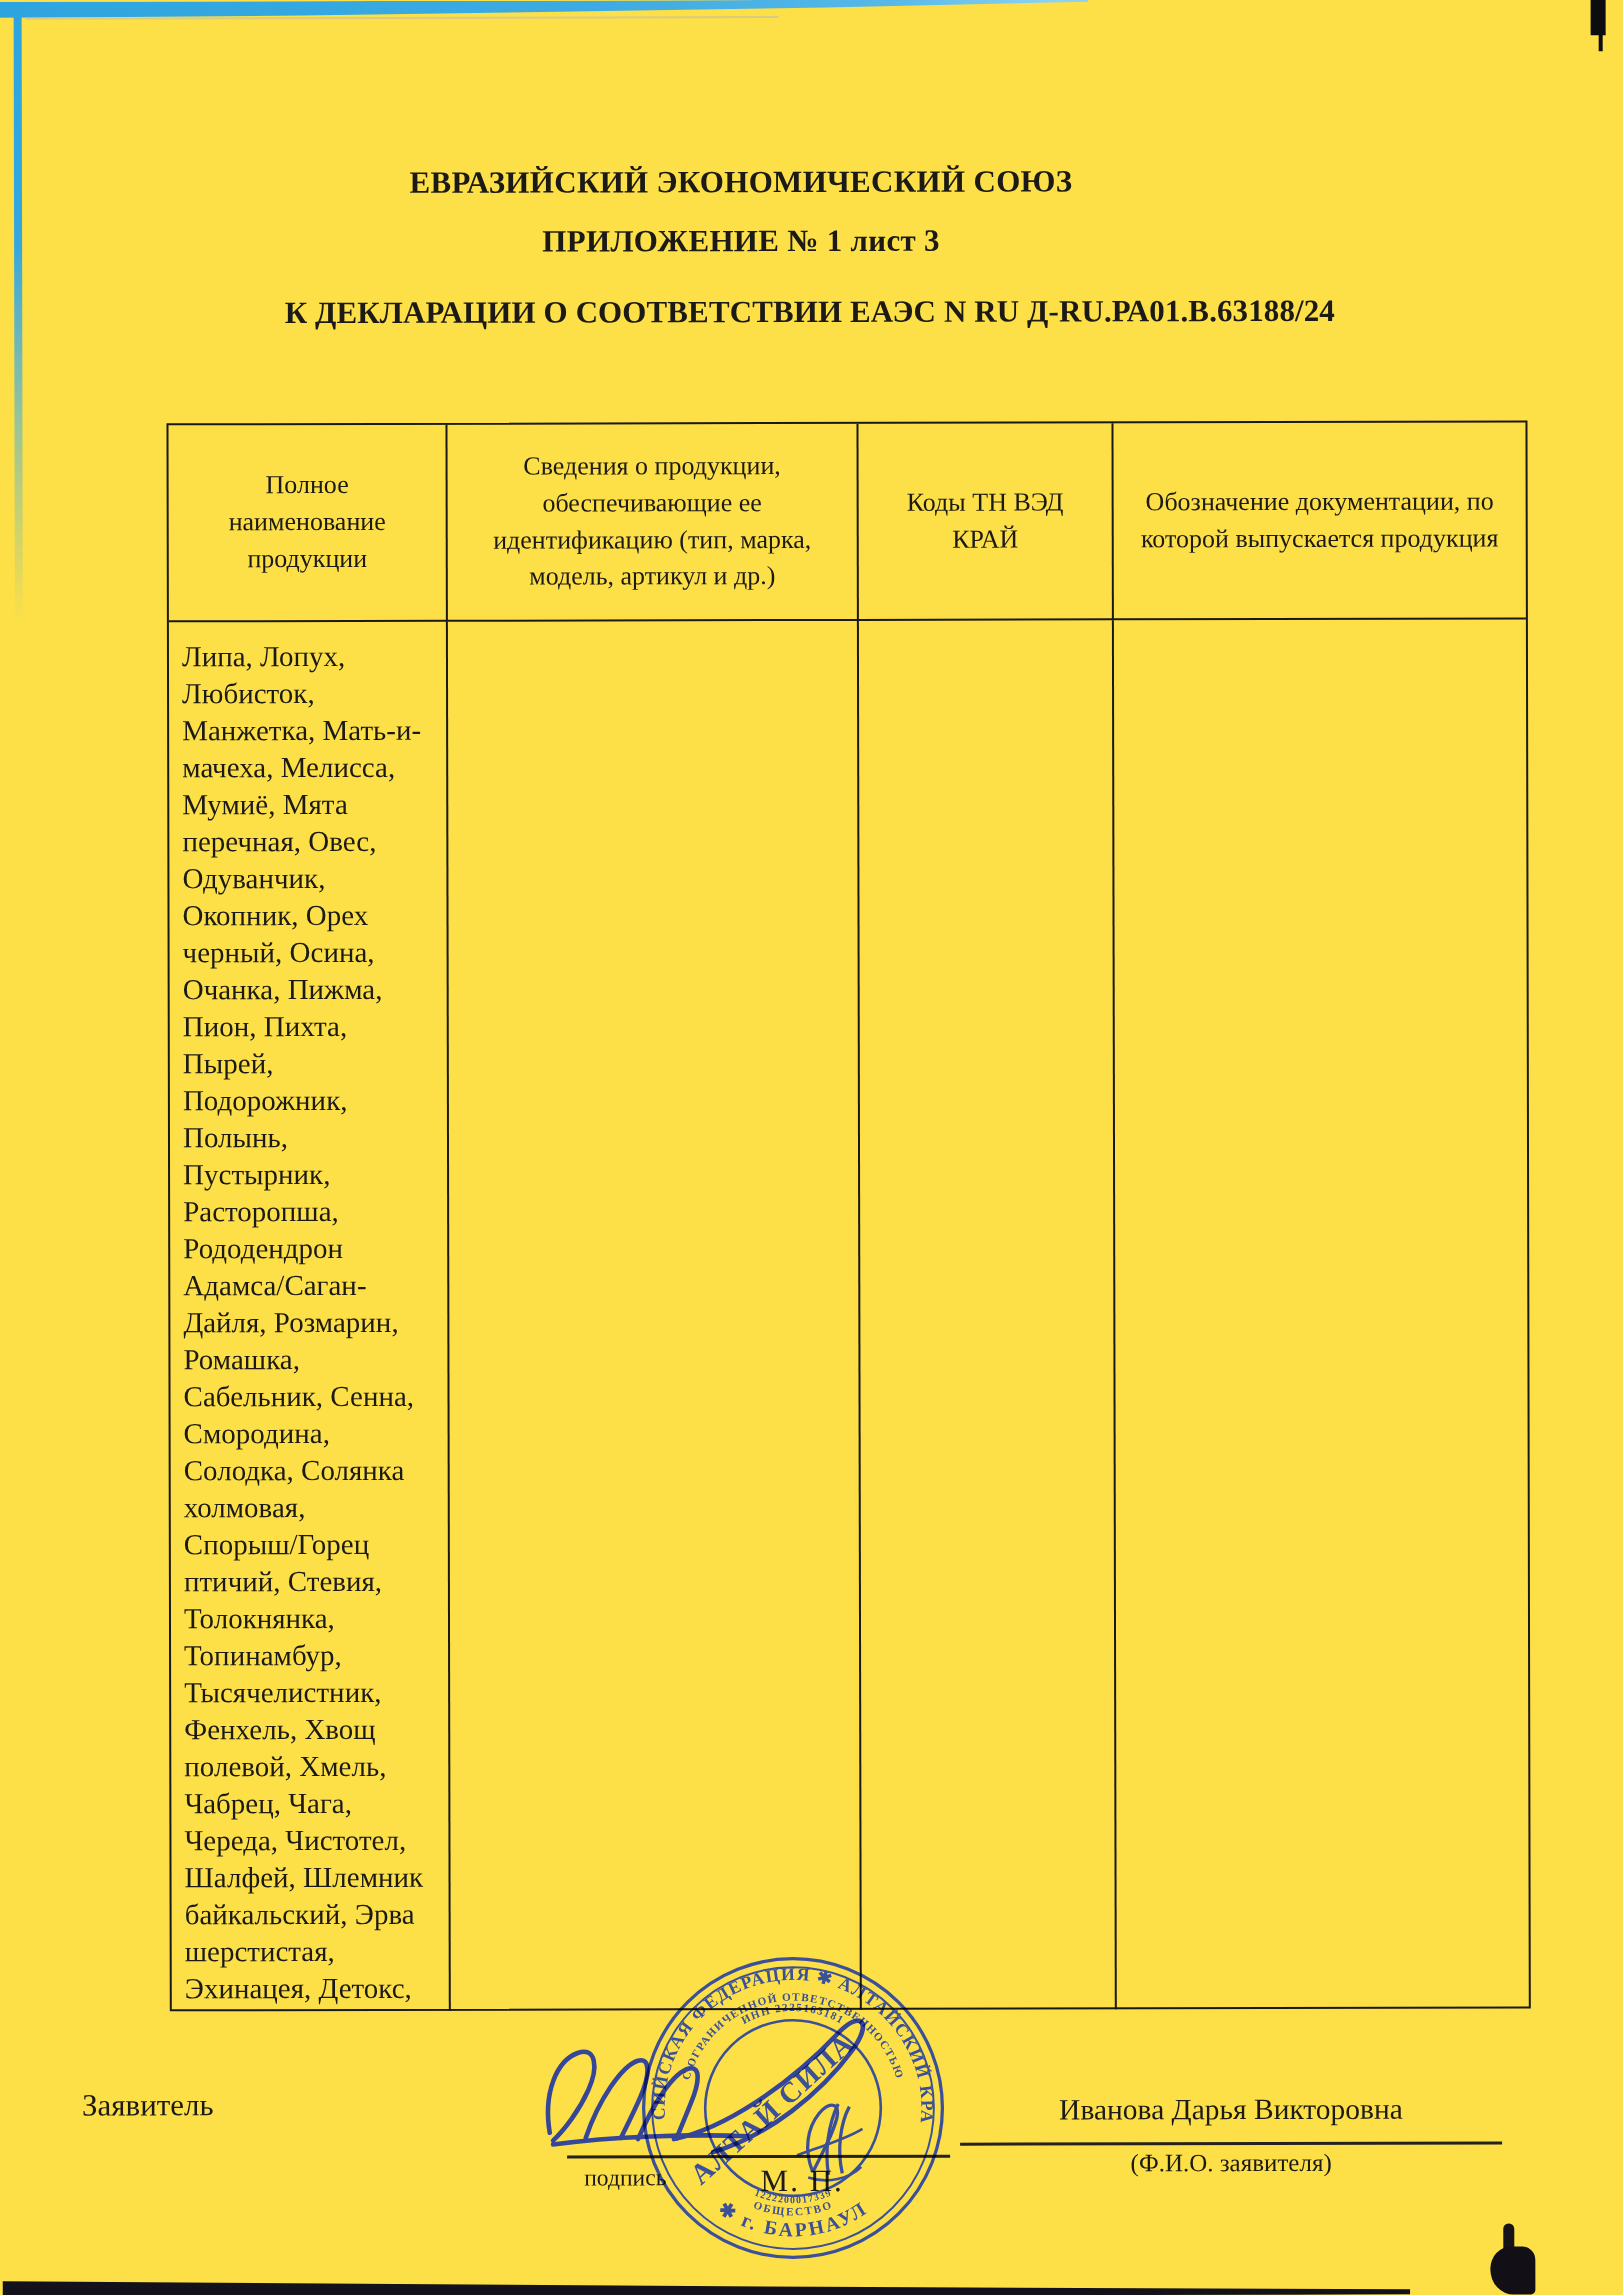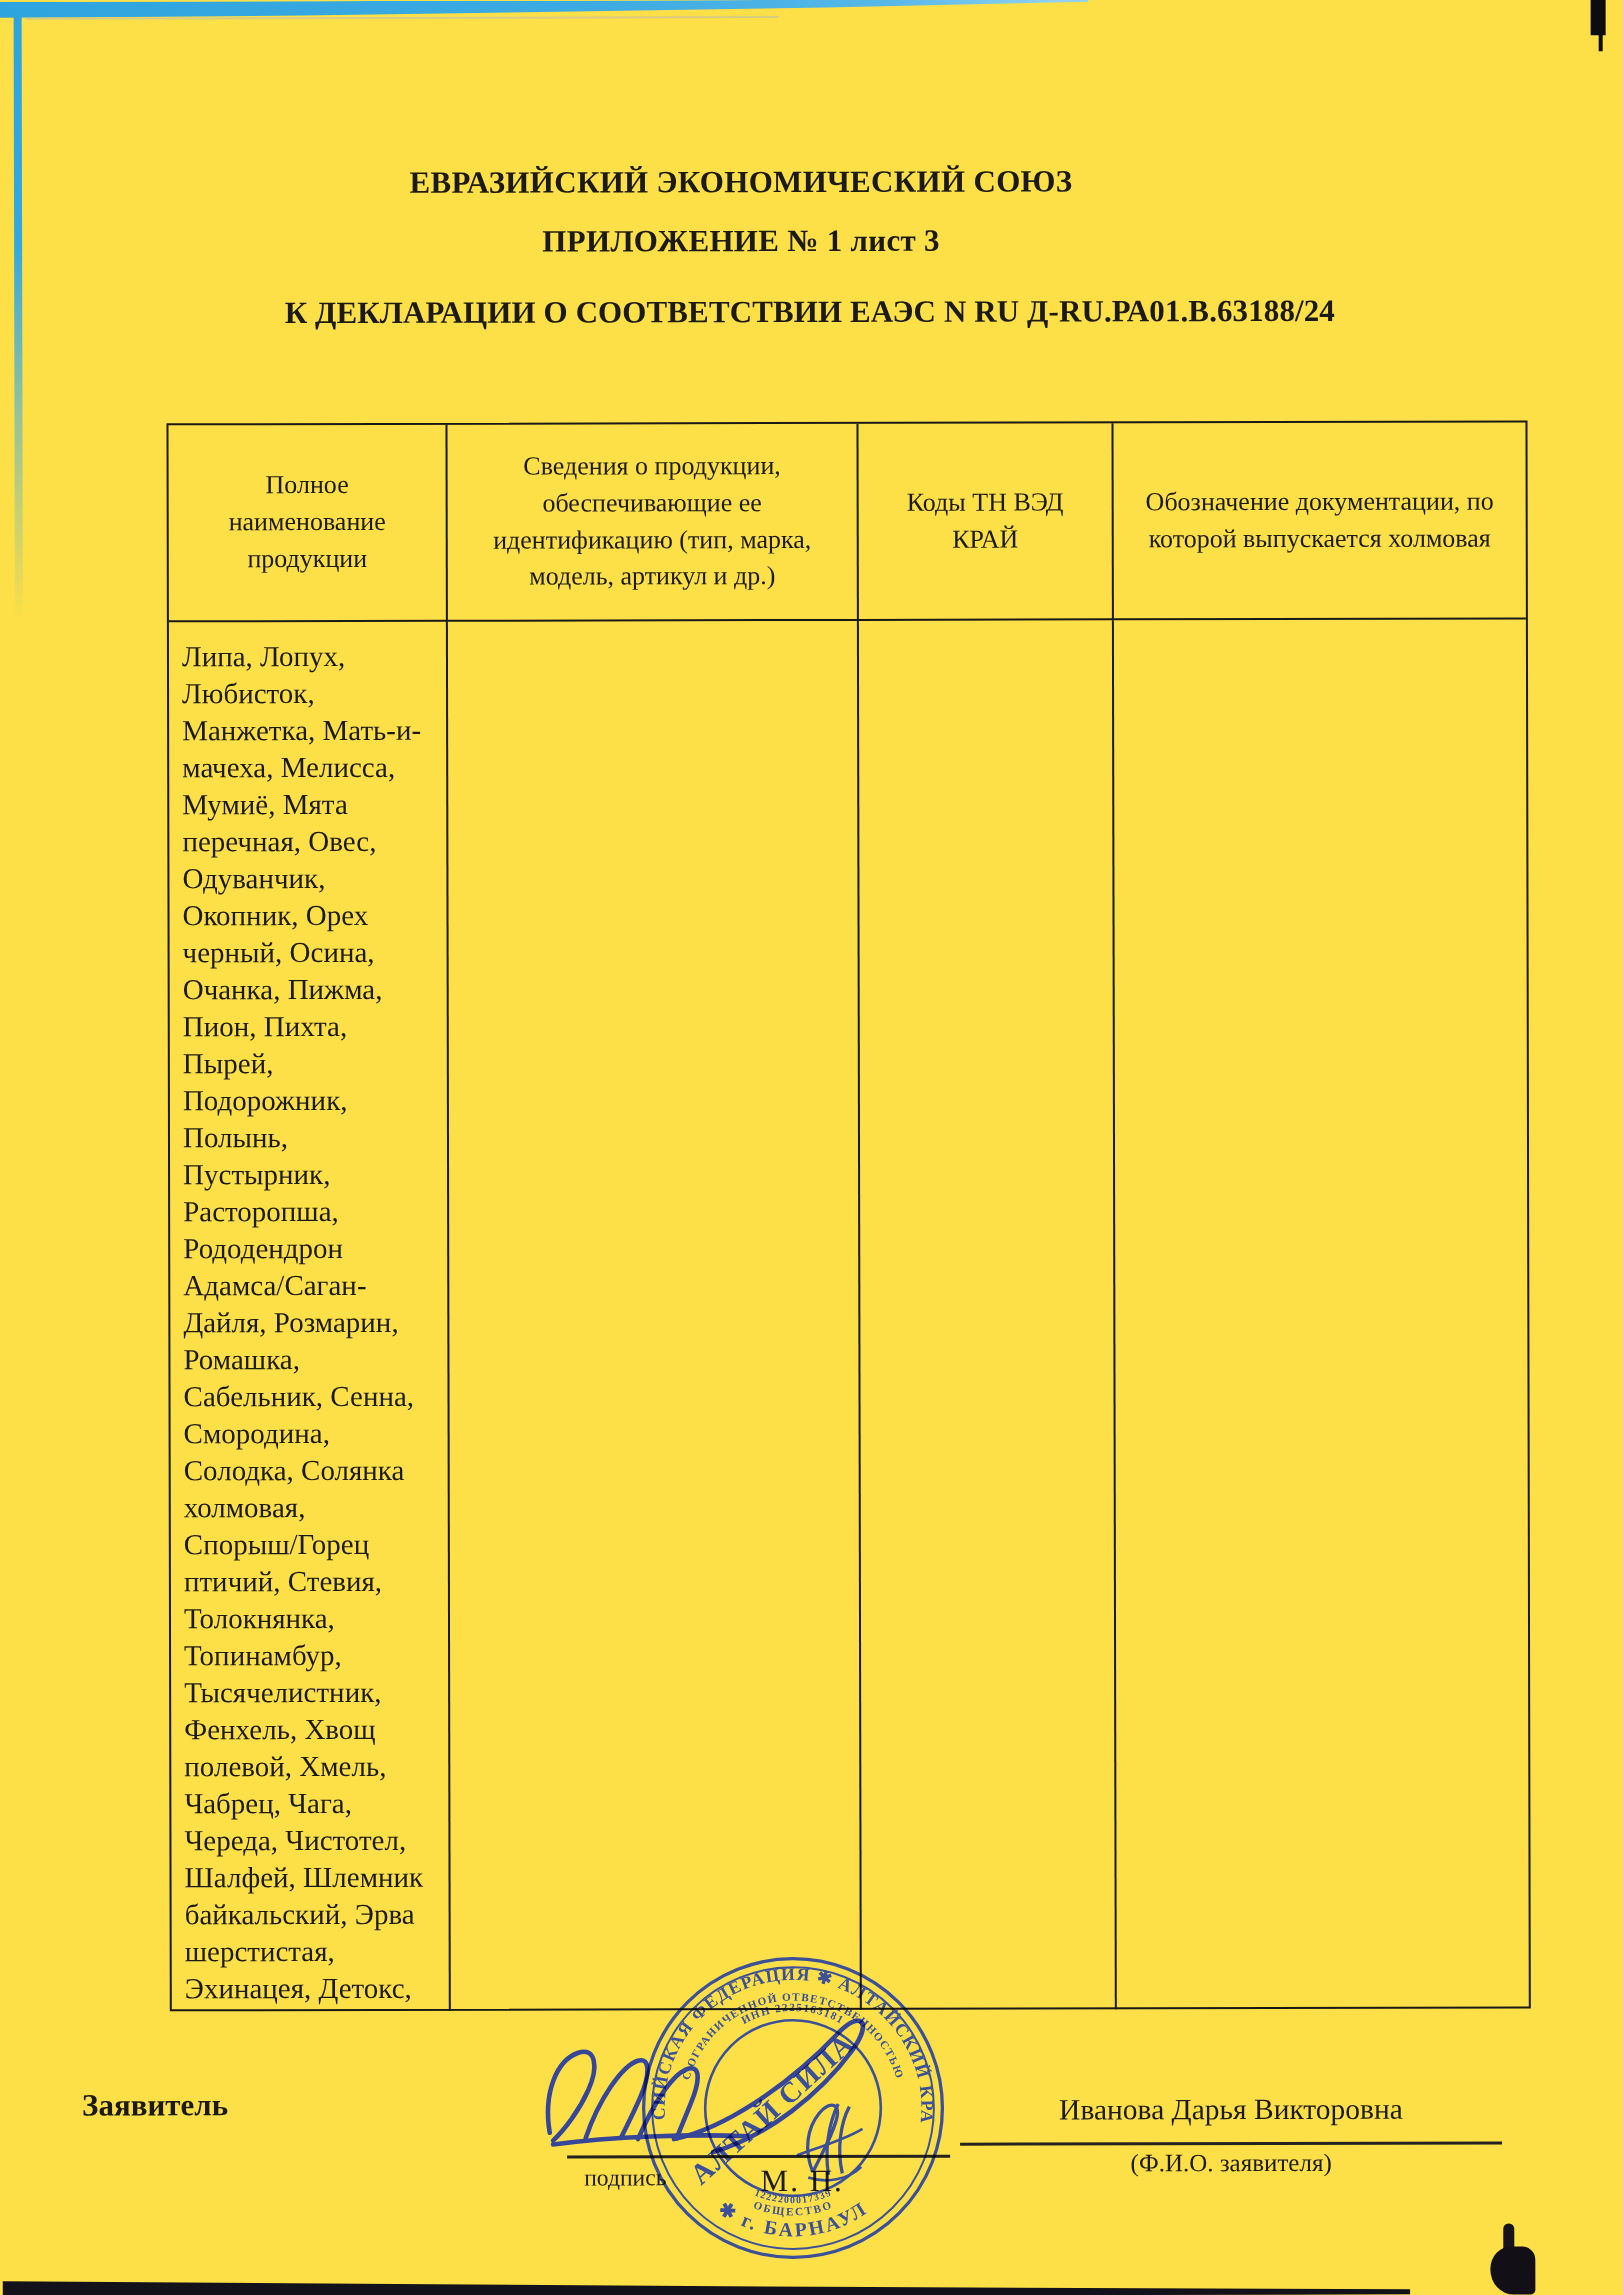--- a/index.html
+++ b/index.html
@@ -49,21 +49,21 @@
     display:flex;align-items:center;justify-content:center;text-align:center;
     font-size:26px;line-height:1.42;padding:3.9px 15.7px;
   }
   .td{box-sizing:border-box;border-right:2px solid #1b1915;}
   .last-col{border-right:none;}
   .product-cell{
     padding:15.7px 3.9px 3.9px 13px;
     font-size:29px;line-height:37px;white-space:pre;
   }
   
-  #applicant-label{position:absolute;left:80px;top:2086px;font-size:31px;font-weight:bold;}
+  #applicant-label{position:absolute;left:80px;top:2086px;font-size:31px;font-weight:normal;}
   .sig-line{position:absolute;left:565px;top:2155px;width:383px;height:2.6px;background:#24221f;}
   #signature-caption{position:absolute;left:582px;top:2164px;font-size:23.6px;}
   .name-line{position:absolute;left:958px;top:2143px;width:542px;height:2.6px;background:#24221f;}
   #applicant-name{position:absolute;left:958px;top:2094px;width:542px;text-align:center;font-size:29.5px;white-space:nowrap;}
   #name-caption{position:absolute;left:958px;top:2150px;width:542px;text-align:center;font-size:25px;}
   #stamp-abbr{position:absolute;left:751px;top:2163px;width:98px;text-align:center;font-size:31px;color:#1f1d1a;letter-spacing:2px;}
   
   #stamp-svg{position:absolute;left:639px;top:1956px;mix-blend-mode:multiply;opacity:.93;}
   #signature-svg{position:absolute;left:531px;top:1995px;mix-blend-mode:multiply;opacity:.95;}
   .stamp-stroke{fill:none;stroke:#2c459f;}
@@ -77,21 +77,21 @@
   <div id="content">
 
     <div class="title-band" id="title1">ЕВРАЗИЙСКИЙ ЭКОНОМИЧЕСКИЙ СОЮЗ</div>
     <div class="title-band" id="title2">ПРИЛОЖЕНИЕ № 1 лист 3</div>
     <div id="title3">К ДЕКЛАРАЦИИ О СООТВЕТСТВИИ ЕАЭС N RU Д-RU.РА01.В.63188/24</div>
 
     <div id="decl-table">
       <div class="th">Полное наименование продукции</div>
       <div class="th">Сведения о продукции, обеспечивающие ее идентификацию (тип, марка, модель, артикул и др.)</div>
       <div class="th">Коды ТН ВЭД КРАЙ</div>
-      <div class="th last-col">Обозначение документации, по которой выпускается холмовая</div>
+      <div class="th last-col">Обозначение документации, по которой выпускается продукция</div>
 
       <div class="td product-cell">Липа, Лопух,
 Любисток,
 Манжетка, Мать-и-
 мачеха, Мелисса,
 Мумиё, Мята
 перечная, Овес,
 Одуванчик,
 Окопник, Орех
 черный, Осина,

